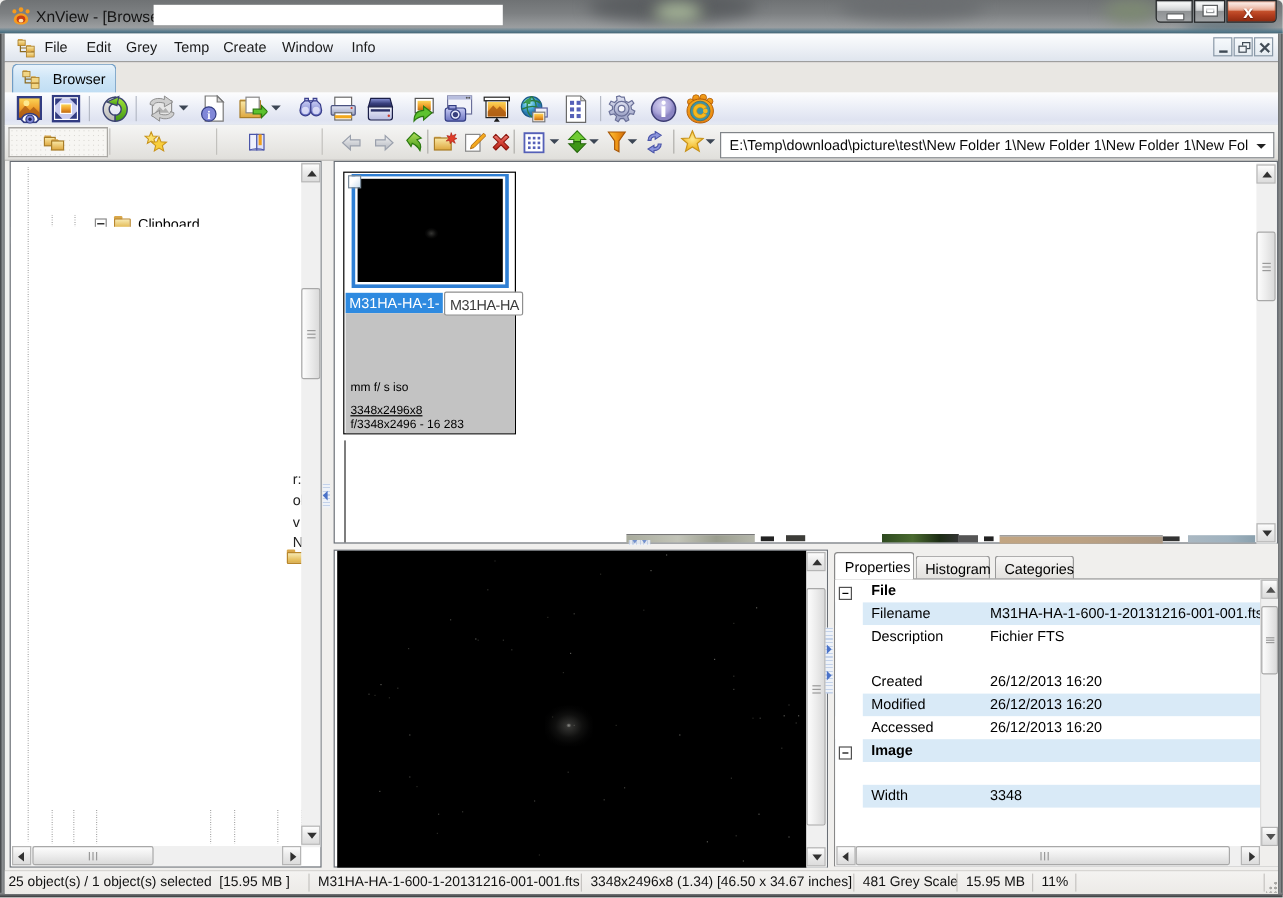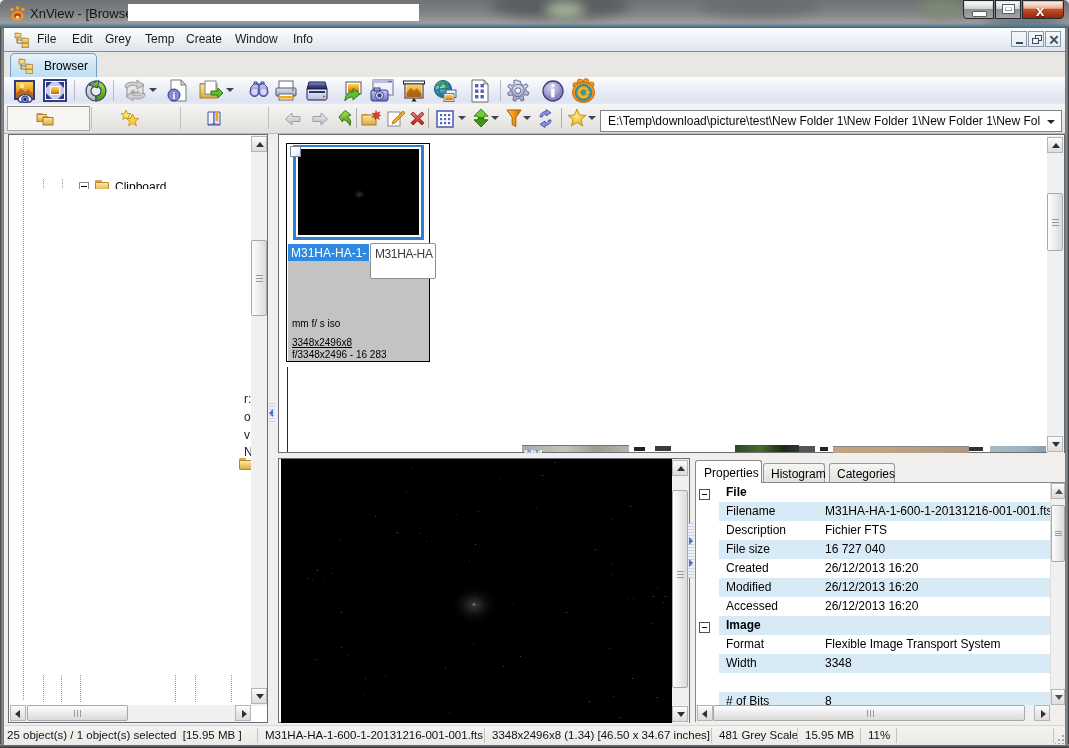--- a/index.html
+++ b/index.html
@@ -568,21 +568,21 @@
         <span style="position:absolute;left:3px;top:2px;font-size:12px;color:#fff;">M31HA-HA-1-</span>
       </div>
 
     <div class="ab" style="left:1px;top:117px;width:141px;height:100px;background:#c3c3c3;">
       <span style="position:absolute;left:4px;top:57px;font-size:10px;color:#000;">mm f/ s iso</span>
       <span style="position:absolute;left:4px;top:76px;font-size:10px;color:#000;text-decoration:underline;">3348x2496x8</span>
       <span style="position:absolute;left:4px;top:88px;font-size:10px;color:#000;">f/3348x2496 - 16 283</span>
     </div>
   </div>
 
-  <div class="ab" style="left:91px;top:108px;width:66px;height:36px;background:#fff;border:1px solid #8f8f8f;border-radius:2px;box-sizing:border-box;overflow:hidden;z-index:5;padding-left:44px;">
+  <div class="ab" style="left:91px;top:108px;width:66px;height:20px;background:#fff;border:1px solid #8f8f8f;border-radius:2px;box-sizing:border-box;overflow:hidden;z-index:5;padding-left:44px;">
       <span style="position:absolute;left:4px;top:3px;font-size:12px;letter-spacing:-.4px;color:#3c3c3c;">M31HA-HA</span>
     </div>
 
   <div class="ab" style="left:8px;top:232px;width:1px;height:85px;background:#2a2a2a;"></div>
 
   <div class="ab" style="left:243px;top:310px;width:107px;height:6px;background:linear-gradient(90deg,#a8ab9c,#c2c4b8 40%,#9a9d8e 70%,#b5b7ab);border-top:1px solid #777;"></div>
   <div class="ab" style="left:355px;top:312px;width:11px;height:4px;background:#222;"></div>
   <div class="ab" style="left:376px;top:311px;width:16px;height:5px;background:#3c3c38;"></div>
   <div class="ab" style="left:456px;top:310px;width:64px;height:7px;background:linear-gradient(90deg,#2e4a20,#4a6a30 40%,#1c2c14 75%,#333)"></div>
   <div class="ab" style="left:520px;top:311px;width:16px;height:6px;background:#555;"></div>
@@ -655,50 +655,38 @@
         <b style="position:absolute;left:30px;top:2px;">File</b>
       </div>
     <div class="prow" style="top:19px;">
         <span class="pl">Filename</span>
         <span class="pv">M31HA-HA-1-600-1-20131216-001-001.fts</span>
       </div>
     <div class="prow" style="top:38px;background:#fff;">
         <span class="pl">Description</span>
         <span class="pv">Fichier FTS</span>
       </div>
-    <div class="prow" style="top:57px;">
-        <span class="pl">File size</span>
-        <span class="pv">16 727 040</span>
-      </div>
     <div class="prow" style="top:76px;background:#fff;">
         <span class="pl">Created</span>
         <span class="pv">26/12/2013 16:20</span>
       </div>
     <div class="prow" style="top:95px;">
         <span class="pl">Modified</span>
         <span class="pv">26/12/2013 16:20</span>
       </div>
     <div class="prow" style="top:114px;background:#fff;">
         <span class="pl">Accessed</span>
         <span class="pv">26/12/2013 16:20</span>
       </div>
     <div class="prow" style="top:133px;">
         <b style="position:absolute;left:30px;top:2px;">Image</b>
       </div>
-    <div class="prow" style="top:152px;background:#fff;">
-        <span class="pl">Format</span>
-        <span class="pv">Flexible Image Transport System</span>
-      </div>
     <div class="prow" style="top:171px;">
         <span class="pl">Width</span>
         <span class="pv">3348</span>
-      </div>
-    <div class="prow" style="top:209px;">
-        <span class="pl"># of Bits</span>
-        <span class="pv">8</span>
       </div>
 
     <div class="ab" style="left:0;top:0;width:23px;height:240px;background:#fff;"></div>
     <div class="exp" style="left:3px;top:6px;"></div>
     <div class="exp" style="left:3px;top:139px;"></div>
   </div>
 
   <div class="sb" style="left:355px;top:25px;width:14px;height:222px;border-left:1px solid #ddd;">
     <div class="sbtn" style="left:0;top:0;width:14px;height:16px;">
         <div class="arr" style="left:3px;top:5px;border-left:4px solid transparent;border-right:4px solid transparent;border-bottom:5px solid #505050;"></div>

